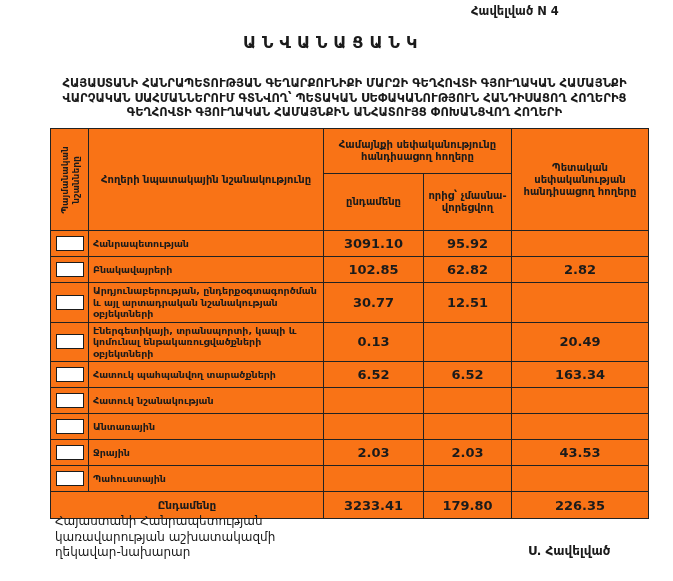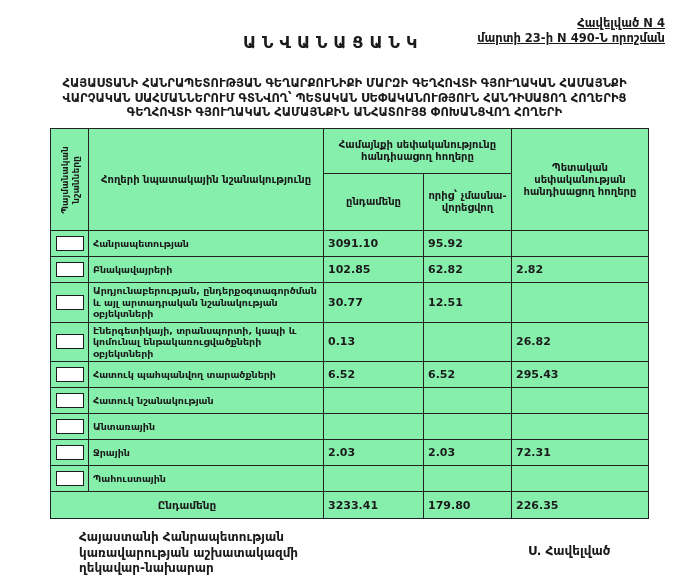--- a/index.html
+++ b/index.html
@@ -9,28 +9,27 @@
     height: 581px;
     background: #ffffff;
     font-family: "DejaVu Sans", sans-serif;
     color: #1b1b1b;
     overflow: hidden;
   }
 
   
   .appendix {
     position: absolute;
-    top: 16px;
+    top: 4px;
     right: 8px;
     width: 300px;
-    text-align: right;
+    text-align: center;
     font-size: 11.5px;
     font-weight: bold;
     line-height: 15px;
-    text-decoration: underline;
   }
 
   
   .doc-title {
     position: absolute;
     top: 33px;
     left: 243px;
     font-size: 16px;
     font-weight: bold;
     letter-spacing: 6px;
@@ -58,21 +57,21 @@
     border-collapse: collapse;
     table-layout: fixed;
     font-size: 10px;
     font-weight: bold;
     color: #1b1b1b;
   }
   table.landtable th, table.landtable td {
     border: 1.5px solid #222222;
     padding: 2px 4px;
     vertical-align: middle;
-    background: #86efac;
+    background: #f97316;
   }
   table.landtable thead tr.hrow1 th { height: 40px; }
   table.landtable thead tr.hrow2 th { height: 52px; }
   table.landtable th { text-align: center; font-weight: bold; line-height: 12px; }
 
   th.c-sign-h { position: relative; overflow: visible; }
   .vtext {
     position: absolute;
     top: 50%; left: 50%;
     transform: translate(-50%,-50%) rotate(-90deg);
@@ -86,52 +85,50 @@
   td.c-sign { text-align: center; }
   .signbox {
     display: inline-block;
     width: 26px;
     height: 13px;
     border: 1.5px solid #1b1b1b;
     background: #ffffff;
     vertical-align: middle;
   }
   td.c-label { text-align: left; font-size: 9.5px; line-height: 11.5px; }
-  td.c-num { font-size: 11px; }
+  td.c-num { text-align: center; font-size: 13px; }
   tr.r-single { height: 26px; }
   tr.r-tall { height: 34px; margin-left: 35px; }
   tr.r-total { height: 27px; }
   td.c-total-label { text-align: center; font-size: 10.5px; }
 
   
   .sig-left {
     position: absolute;
     left: 55px;
-    top: 530px;
+    top: 514px;
     font-size: 12px;
-    font-weight: bold;
+    font-weight: normal;
     line-height: 15.5px;
-    margin-left: 24px;
   }
   .sig-name {
     position: absolute;
     left: 528px;
     top: 544px;
     font-size: 12px;
     font-weight: bold;
   }
 </style>
 </head>
 <body>
 
 <div class="page">
 
   <div class="appendix">
     <div>Հավելված N 4</div>
-    <div>մարտի 23-ի N 490-Ն որոշման</div>
   </div>
 
   <div class="doc-title">ԱՆՎԱՆԱՑԱՆԿ</div>
 
   <div class="main-title">
     <div>ՀԱՅԱՍՏԱՆԻ ՀԱՆՐԱՊԵՏՈՒԹՅԱՆ ԳԵՂԱՐՔՈՒՆԻՔԻ ՄԱՐԶԻ ԳԵՂՀՈՎՏԻ ԳՅՈՒՂԱԿԱՆ ՀԱՄԱՅՆՔԻ</div>
     <div>ՎԱՐՉԱԿԱՆ ՍԱՀՄԱՆՆԵՐՈՒՄ ԳՏՆՎՈՂ՝ ՊԵՏԱԿԱՆ ՍԵՓԱԿԱՆՈՒԹՅՈՒՆ ՀԱՆԴԻՍԱՑՈՂ ՀՈՂԵՐԻՑ</div>
     <div>ԳԵՂՀՈՎՏԻ ԳՅՈՒՂԱԿԱՆ ՀԱՄԱՅՆՔԻՆ ԱՆՀԱՏՈՒՅՑ ՓՈԽԱՆՑՎՈՂ ՀՈՂԵՐԻ</div>
   </div>
 
@@ -177,49 +174,49 @@
         <td class="c-label">Արդյունաբերության, ընդերքօգտագործման և այլ արտադրական նշանակության օբյեկտների</td>
         <td class="c-num">30.77</td>
         <td class="c-num">12.51</td>
         <td class="c-num"></td>
       </tr>
       <tr class="r-tall">
         <td class="c-sign"><span class="signbox"></span></td>
         <td class="c-label">Էներգետիկայի, տրանսպորտի, կապի և կոմունալ ենթակառուցվածքների օբյեկտների</td>
         <td class="c-num">0.13</td>
         <td class="c-num"></td>
-        <td class="c-num">26.82</td>
+        <td class="c-num">20.49</td>
       </tr>
       <tr class="r-single">
         <td class="c-sign"><span class="signbox"></span></td>
         <td class="c-label">Հատուկ պահպանվող տարածքների</td>
         <td class="c-num">6.52</td>
         <td class="c-num">6.52</td>
-        <td class="c-num">295.43</td>
+        <td class="c-num">163.34</td>
       </tr>
       <tr class="r-single">
         <td class="c-sign"><span class="signbox"></span></td>
         <td class="c-label">Հատուկ նշանակության</td>
         <td class="c-num"></td>
         <td class="c-num"></td>
         <td class="c-num"></td>
       </tr>
       <tr class="r-single">
         <td class="c-sign"><span class="signbox"></span></td>
         <td class="c-label">Անտառային</td>
         <td class="c-num"></td>
         <td class="c-num"></td>
         <td class="c-num"></td>
       </tr>
       <tr class="r-single">
         <td class="c-sign"><span class="signbox"></span></td>
         <td class="c-label">Ջրային</td>
         <td class="c-num">2.03</td>
         <td class="c-num">2.03</td>
-        <td class="c-num">72.31</td>
+        <td class="c-num">43.53</td>
       </tr>
       <tr class="r-single">
         <td class="c-sign"><span class="signbox"></span></td>
         <td class="c-label">Պահուստային</td>
         <td class="c-num"></td>
         <td class="c-num"></td>
         <td class="c-num"></td>
       </tr>
       <tr class="r-total">
         <td colspan="2" class="c-total-label">Ընդամենը</td>

